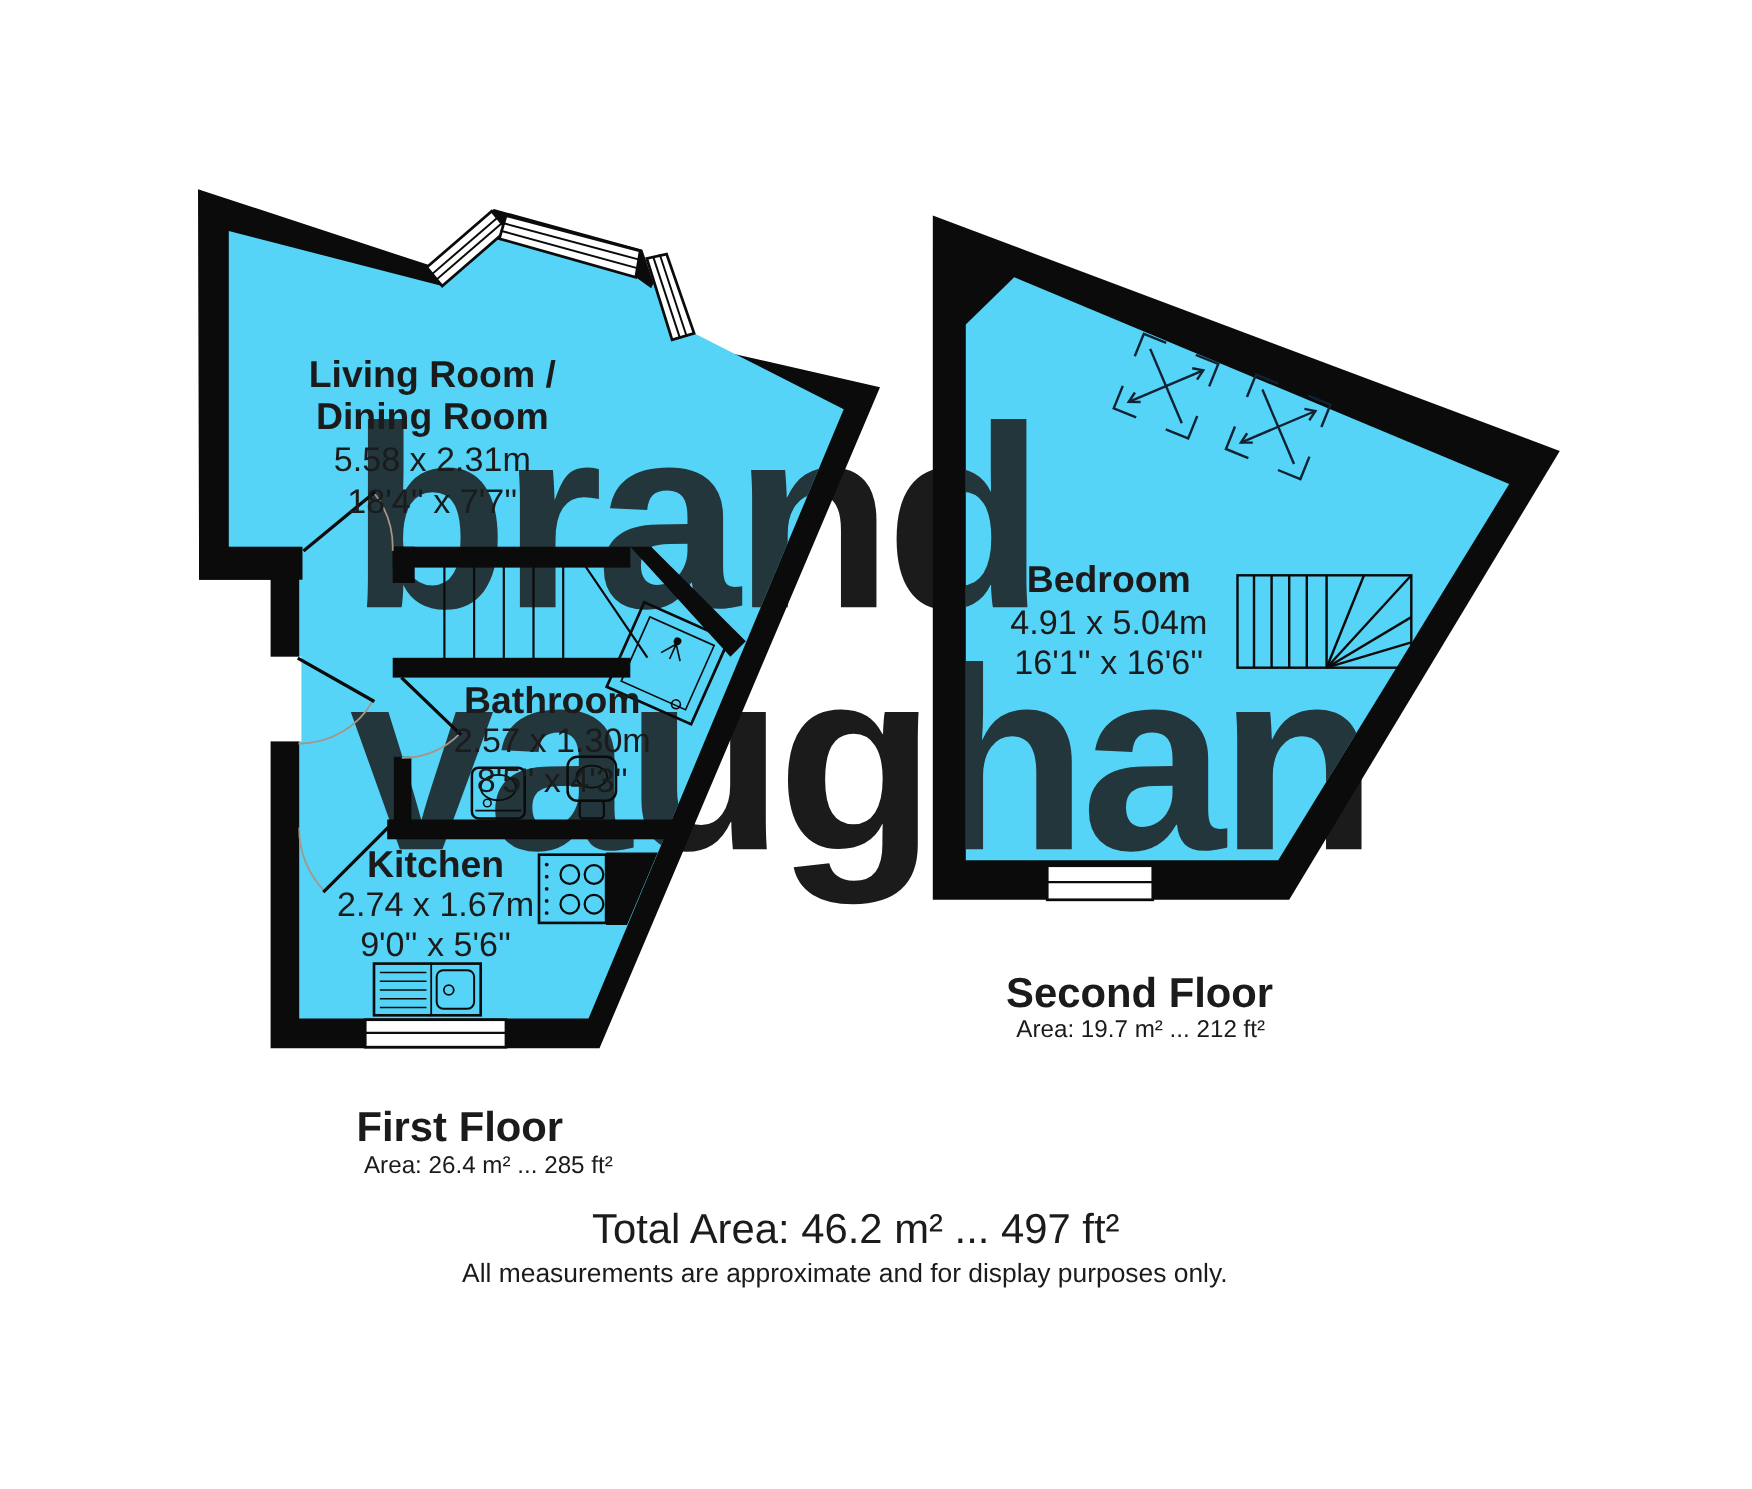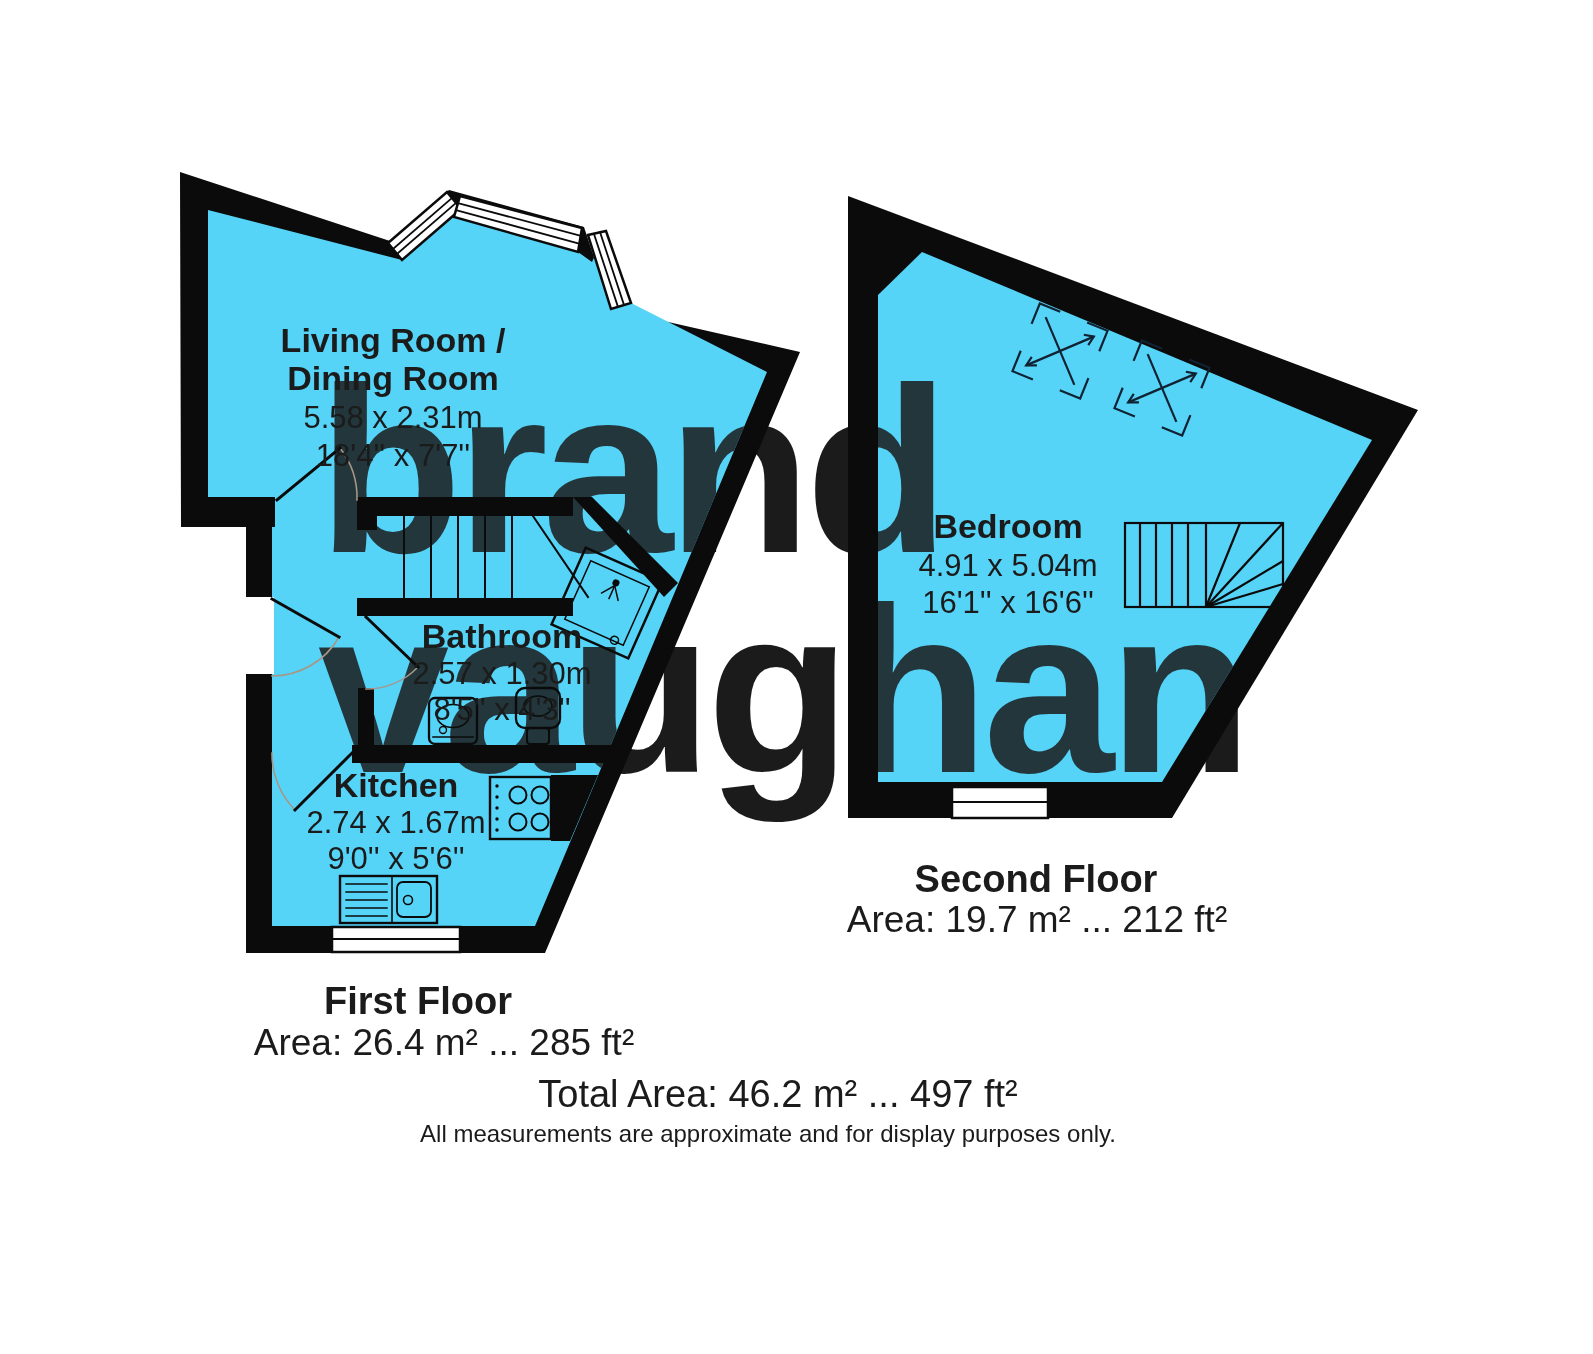--- a/index.html
+++ b/index.html
@@ -1,23 +1,23 @@
 <!DOCTYPE html>
 <html><head>
 <meta charset="utf-8">
 <style>
   html,body{margin:0;padding:0;background:#ffffff;}
   .canvas{
     position:relative;width:1593px;height:1354px;background:#ffffff;
     font-family:"Liberation Sans", sans-serif;overflow:hidden;
   }
   .plan-svg{position:absolute;left:0;top:0;}
-  .txt{position:absolute;transform:translateX(-50%);white-space:nowrap;color:#1b1b1b;}
+  .txt{position:absolute;transform:translateX(-50%);white-space:nowrap;color:#1b1b1b;margin-top:24px;}
   .floor-title{font-size:38px;font-weight:bold;}
-  .floor-area{font-size:37px;}
+  .floor-area{font-size:22px;}
   .total-line{font-size:38px;}
   .disclaimer-line{font-size:24px;}
   text{font-family:"Liberation Sans", sans-serif;fill:#1b1b1b;}
   .room-name{font-size:34px;font-weight:bold;}
   .room-dim{font-size:31px;}
   .wm{font-size:236px;font-weight:bold;letter-spacing:-6px;}
 </style>
 </head>
 <body>
 

